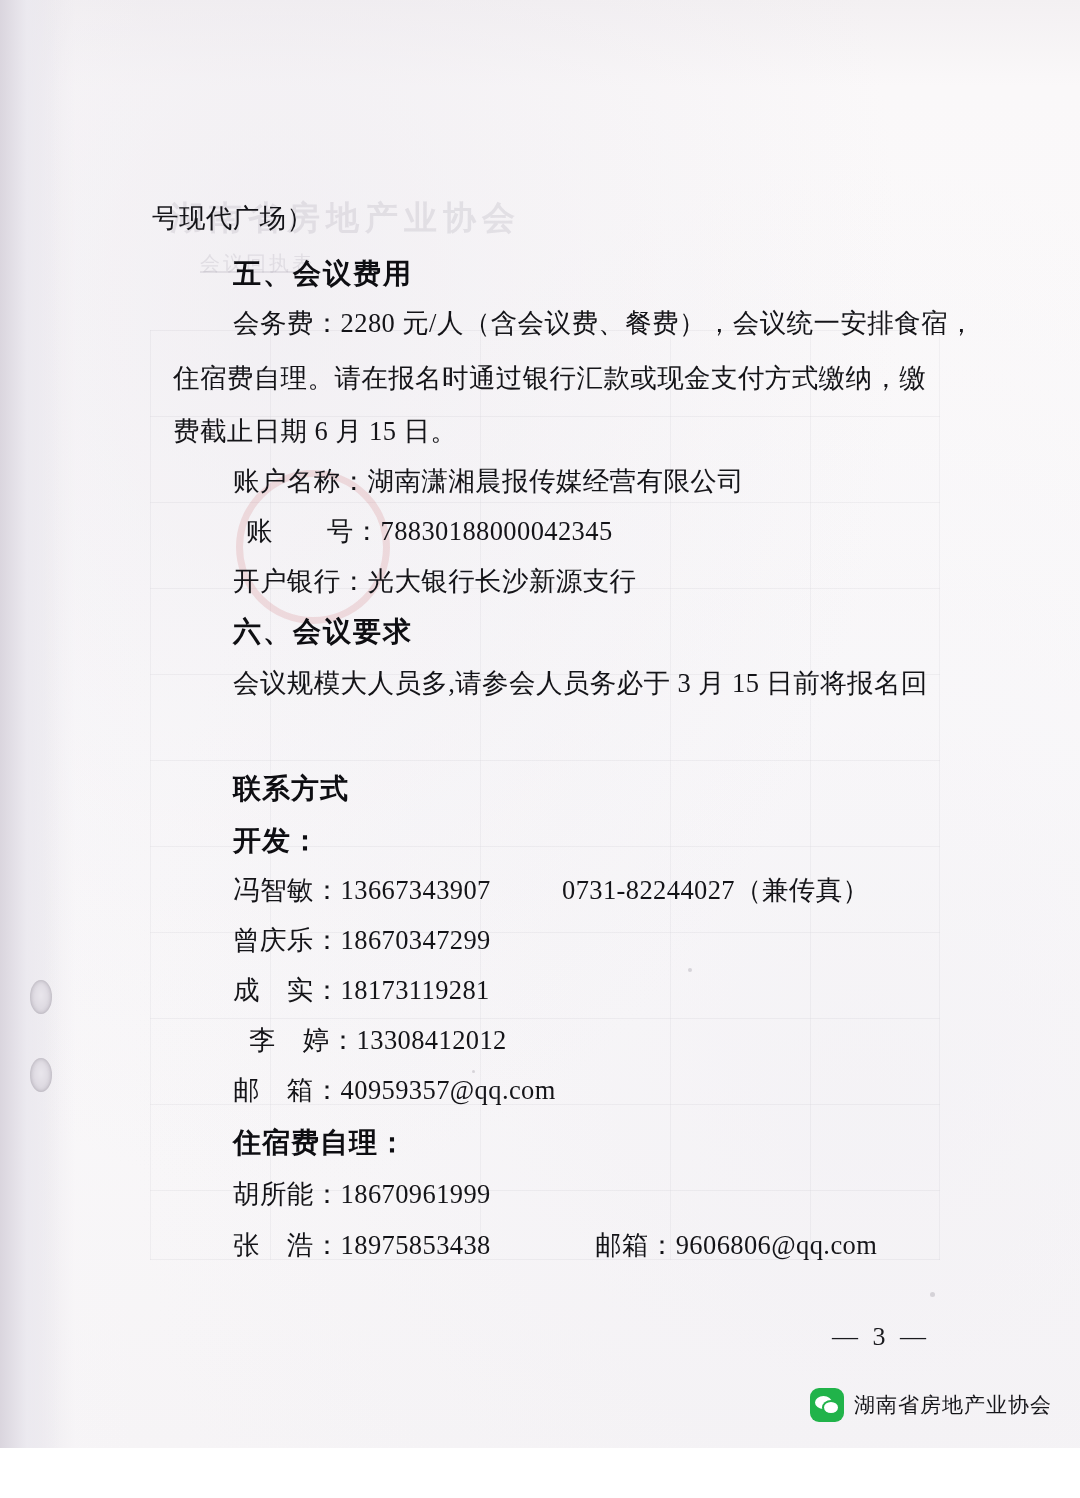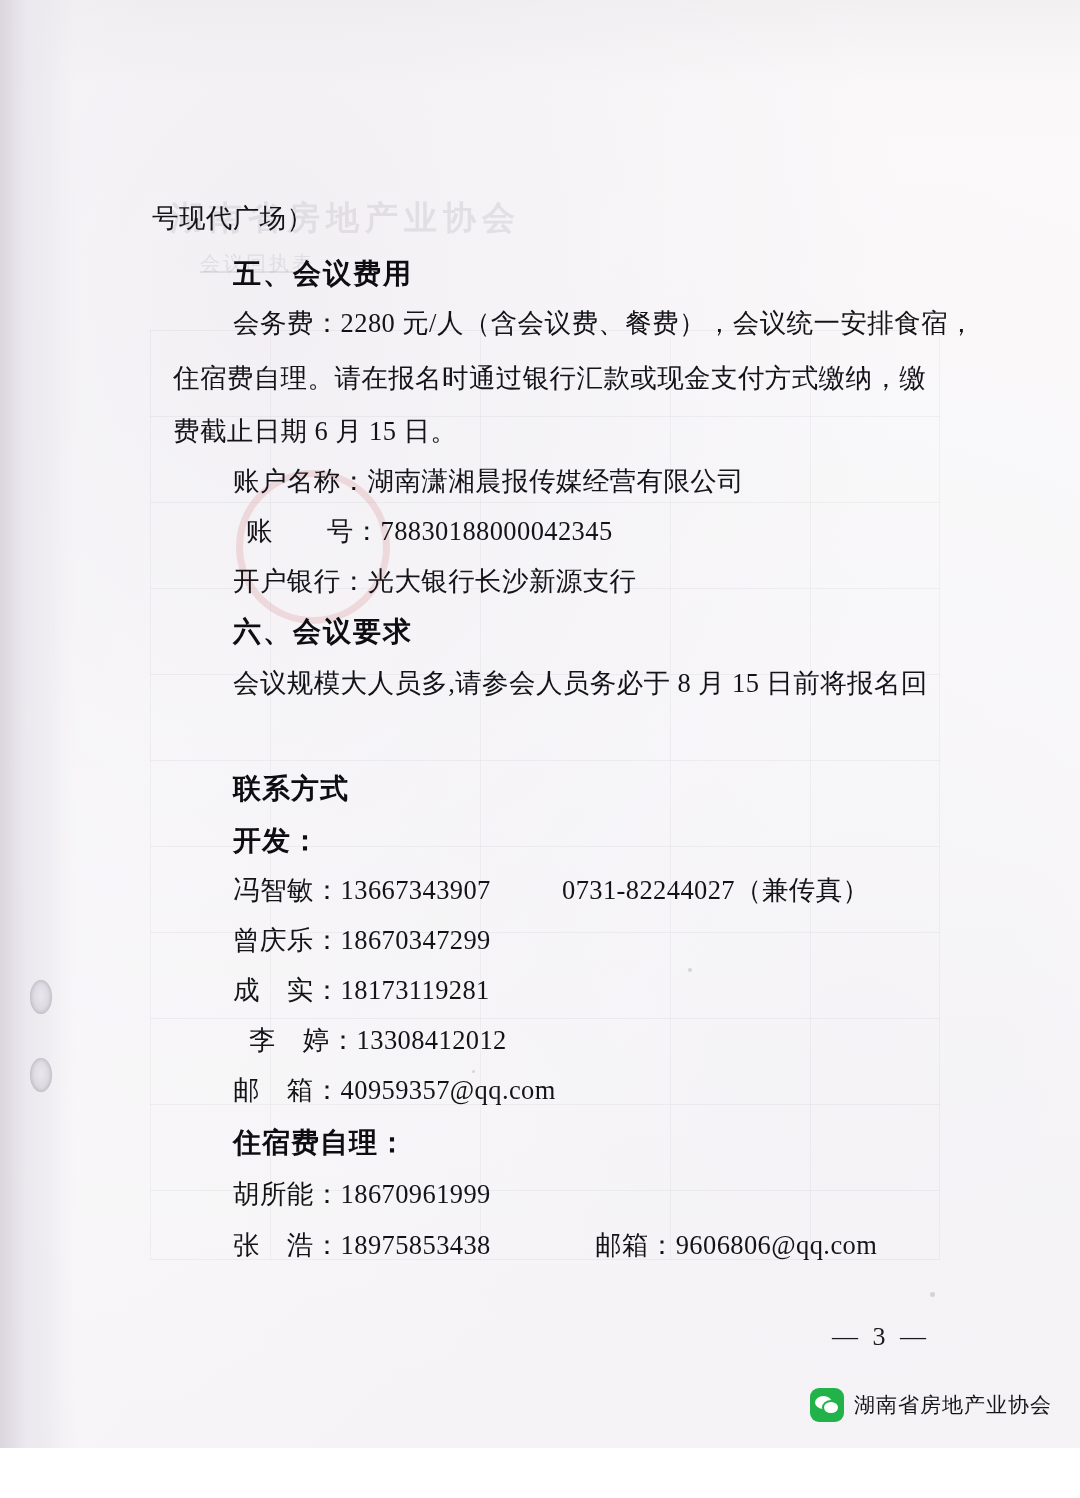--- a/index.html
+++ b/index.html
@@ -213,21 +213,21 @@
   <div class="content">
     <div class="line body-text" style="left:152px; top:200px;">号现代广场）</div>
     <div class="line heading" style="left:233px; top:255px; font-size:28px;">五、会议费用</div>
     <div class="line body-text" style="left:233px; top:305px;">会务费：2280 元/人（含会议费、餐费），会议统一安排食宿，</div>
     <div class="line body-text" style="left:173px; top:360px;">住宿费自理。请在报名时通过银行汇款或现金支付方式缴纳，缴</div>
     <div class="line body-text" style="left:173px; top:413px;">费截止日期 6 月 15 日。</div>
     <div class="line body-text" style="left:233px; top:463px;">账户名称：湖南潇湘晨报传媒经营有限公司</div>
     <div class="line body-text" style="left:246px; top:513px;">账　　号：78830188000042345</div>
     <div class="line heading" style="left:233px; top:613px; font-size:28px;">六、会议要求</div>
     <div class="line body-text" style="left:233px; top:563px;">开户银行：光大银行长沙新源支行</div>
-    <div class="line body-text" style="left:233px; top:665px;">会议规模大人员多,请参会人员务必于 8 月 15 日前将报名回</div>
+    <div class="line body-text" style="left:233px; top:665px;">会议规模大人员多,请参会人员务必于 3 月 15 日前将报名回</div>
     <div class="line subheading" style="left:233px; top:770px; font-size:28px;">联系方式</div>
     <div class="line subheading" style="left:233px; top:822px; font-size:28px;">开发：</div>
     <div class="line body-text" style="left:233px; top:872px;">冯智敏：13667343907</div>
     <div class="line body-text" style="left:562px; top:872px;">0731-82244027（兼传真）</div>
     <div class="line body-text" style="left:233px; top:922px;">曾庆乐：18670347299</div>
     <div class="line body-text" style="left:233px; top:972px;">成　实：18173119281</div>
     <div class="line body-text" style="left:233px; top:1022px;margin-left:16px;">李　婷：13308412012</div>
     <div class="line body-text" style="left:233px; top:1072px;">邮　箱：40959357@qq.com</div>
     <div class="line subheading" style="left:233px; top:1124px; font-size:28px;">住宿费自理：</div>
     <div class="line body-text" style="left:233px; top:1176px;">胡所能：18670961999</div>

